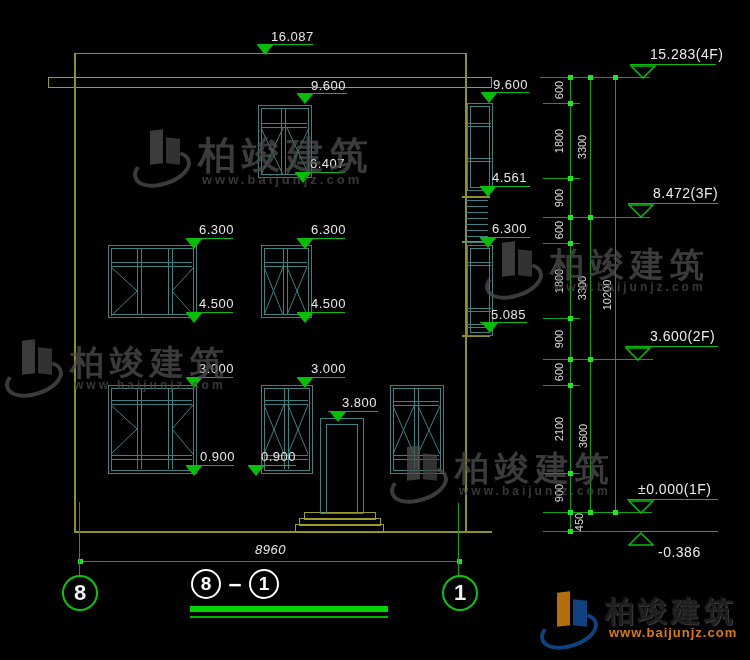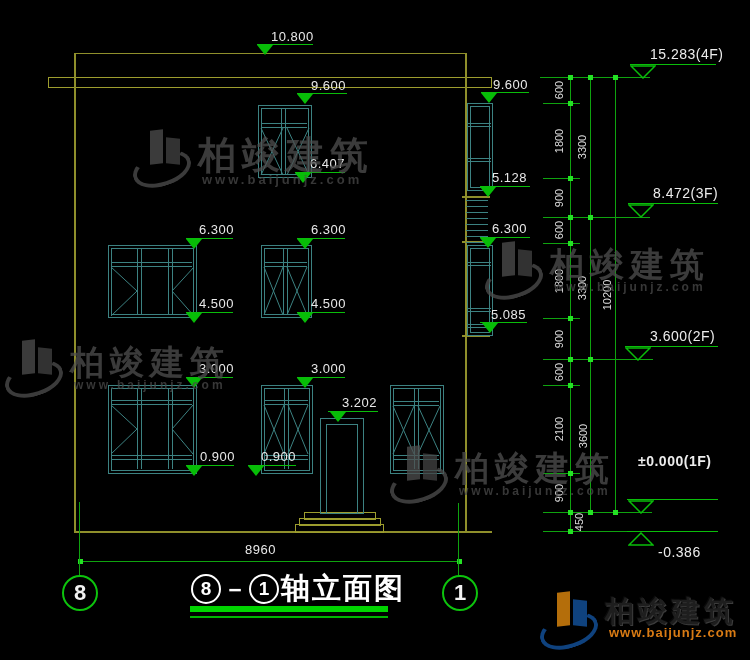--- a/index.html
+++ b/index.html
@@ -195,33 +195,33 @@
       <div class="tick" style="position: absolute; left: 570px; top: 512px;"></div>
       <div class="tick" style="position: absolute; left: 570px; top: 531px;"></div>
       <div class="tick" style="position: absolute; left: 590px; top: 77px;"></div>
       <div class="tick" style="position: absolute; left: 590px; top: 217px;"></div>
       <div class="tick" style="position: absolute; left: 590px; top: 359px;"></div>
       <div class="tick" style="position: absolute; left: 590px; top: 512px;"></div>
       <div class="tick" style="position: absolute; left: 615px; top: 77px;"></div>
       <div class="tick" style="position: absolute; left: 615px; top: 512px;"></div>
       <div style="position: absolute; left: 257px; top: 44px; width: 56px; height: 1px; background: rgb(10, 189, 10);"></div>
       <div class="ftri" style="position: absolute; left: 257px; top: 45px;"></div>
-      <div class="dimtxt" style="position: absolute; left: 271px; top: 30px;">10.800</div>
+      <div class="dimtxt" style="position: absolute; left: 271px; top: 30px;">16.087</div>
       <div style="position: absolute; left: 297px; top: 93px; width: 50px; height: 1px; background: rgb(10, 189, 10);"></div>
       <div class="ftri" style="position: absolute; left: 297px; top: 94px;"></div>
       <div class="dimtxt" style="position: absolute; left: 311px; top: 79px;">9.600</div>
       <div style="position: absolute; left: 295px; top: 172px; width: 50px; height: 1px; background: rgb(10, 189, 10);"></div>
       <div class="ftri" style="position: absolute; left: 295px; top: 173px;"></div>
       <div class="dimtxt" style="position: absolute; left: 310px; top: 157px;">6.407</div>
       <div style="position: absolute; left: 481px; top: 92px; width: 48px; height: 1px; background: rgb(10, 189, 10);"></div>
       <div class="ftri" style="position: absolute; left: 481px; top: 93px;"></div>
       <div class="dimtxt" style="position: absolute; left: 493px; top: 78px;">9.600</div>
       <div style="position: absolute; left: 480px; top: 186px; width: 50px; height: 1px; background: rgb(10, 189, 10);"></div>
       <div class="ftri" style="position: absolute; left: 480px; top: 187px;"></div>
-      <div class="dimtxt" style="position: absolute; left: 492px; top: 171px;">5.128</div>
+      <div class="dimtxt" style="position: absolute; left: 492px; top: 171px;">4.561</div>
       <div style="position: absolute; left: 480px; top: 237px; width: 50px; height: 1px; background: rgb(10, 189, 10);"></div>
       <div class="ftri" style="position: absolute; left: 480px; top: 238px;"></div>
       <div class="dimtxt" style="position: absolute; left: 492px; top: 222px;">6.300</div>
       <div style="position: absolute; left: 480px; top: 322px; width: 47px; height: 1px; background: rgb(10, 189, 10);"></div>
       <div class="ftri" style="position: absolute; left: 482px; top: 323px;"></div>
       <div class="dimtxt" style="position: absolute; left: 491px; top: 308px;">5.085</div>
       <div style="position: absolute; left: 186px; top: 238px; width: 47px; height: 1px; background: rgb(10, 189, 10);"></div>
       <div class="ftri" style="position: absolute; left: 186px; top: 239px;"></div>
       <div class="dimtxt" style="position: absolute; left: 199px; top: 223px;">6.300</div>
       <div style="position: absolute; left: 297px; top: 238px; width: 48px; height: 1px; background: rgb(10, 189, 10);"></div>
@@ -234,21 +234,21 @@
       <div class="ftri" style="position: absolute; left: 297px; top: 313px;"></div>
       <div class="dimtxt" style="position: absolute; left: 311px; top: 297px;">4.500</div>
       <div style="position: absolute; left: 186px; top: 377px; width: 47px; height: 1px; background: rgb(10, 189, 10);"></div>
       <div class="ftri" style="position: absolute; left: 186px; top: 378px;"></div>
       <div class="dimtxt" style="position: absolute; left: 199px; top: 362px;">3.000</div>
       <div style="position: absolute; left: 297px; top: 377px; width: 48px; height: 1px; background: rgb(10, 189, 10);"></div>
       <div class="ftri" style="position: absolute; left: 297px; top: 378px;"></div>
       <div class="dimtxt" style="position: absolute; left: 311px; top: 362px;">3.000</div>
       <div style="position: absolute; left: 328px; top: 411px; width: 50px; height: 1px; background: rgb(10, 189, 10);"></div>
       <div class="ftri" style="position: absolute; left: 330px; top: 412px;"></div>
-      <div class="dimtxt" style="position: absolute; left: 342px; top: 396px;">3.202</div>
+      <div class="dimtxt" style="position: absolute; left: 342px; top: 396px;">3.800</div>
       <div style="position: absolute; left: 186px; top: 465px; width: 48px; height: 1px; background: rgb(10, 189, 10);"></div>
       <div class="ftri" style="position: absolute; left: 186px; top: 466px;"></div>
       <div class="dimtxt" style="position: absolute; left: 200px; top: 450px;">0.900</div>
       <div style="position: absolute; left: 248px; top: 465px; width: 48px; height: 1px; background: rgb(10, 189, 10);"></div>
       <div class="ftri" style="position: absolute; left: 248px; top: 466px;"></div>
       <div class="dimtxt" style="position: absolute; left: 261px; top: 450px;">0.900</div>
       <div style="position: absolute; left: 630px; top: 64px; width: 86px; height: 1px; background: rgb(10, 189, 10);"></div>
       <div style="position: absolute; left: 630px; top: 65px;"><svg width="26" height="14">
           <polygon points="1,1 25,1 13,13" fill="none" stroke="#0abd0a" stroke-width="1.5"></polygon>
         </svg></div>
@@ -260,21 +260,21 @@
       <div class="flrtxt" style="position: absolute; left: 653px; top: 186px;">8.472(3F)</div>
       <div style="position: absolute; left: 625px; top: 346px; width: 93px; height: 1px; background: rgb(10, 189, 10);"></div>
       <div style="position: absolute; left: 625px; top: 347px;"><svg width="26" height="14">
           <polygon points="1,1 25,1 13,13" fill="none" stroke="#0abd0a" stroke-width="1.5"></polygon>
         </svg></div>
       <div class="flrtxt" style="position: absolute; left: 650px; top: 329px; text-align: right;">3.600(2F)</div>
       <div style="position: absolute; left: 627px; top: 499px; width: 91px; height: 1px; background: rgb(10, 189, 10);"></div>
       <div style="position: absolute; left: 628px; top: 500px;"><svg width="26" height="14">
           <polygon points="1,1 25,1 13,13" fill="none" stroke="#0abd0a" stroke-width="1.5"></polygon>
         </svg></div>
-      <div class="flrtxt" style="position: absolute; left: 638px; top: 454px; font-weight: bold;">±0.000(1F)</div>
+      <div class="flrtxt" style="position: absolute; left: 638px; top: 482px;">±0.000(1F)</div>
       <div style="position: absolute; left: 627px; top: 531px; width: 91px; height: 1px; background: rgb(10, 189, 10);"></div>
       <div style="position: absolute; left: 628px; top: 532px;"><svg width="26" height="14">
           <polygon points="13,1 25,13 1,13" fill="none" stroke="#0abd0a" stroke-width="1.5"></polygon>
         </svg></div>
       <div class="flrtxt" style="position: absolute; left: 658px; top: 545px;">-0.386</div>
       <div class="vtxt" style="position: absolute; left: 559px; top: 90px;">600</div>
       <div class="vtxt" style="position: absolute; left: 559px; top: 141px;">1800</div>
       <div class="vtxt" style="position: absolute; left: 559px; top: 198px;">900</div>
       <div class="vtxt" style="position: absolute; left: 559px; top: 230px;">600</div>
       <div class="vtxt" style="position: absolute; left: 559px; top: 281px;">1800</div>
@@ -287,34 +287,33 @@
       <div class="vtxt" style="position: absolute; left: 582px; top: 288px;">3300</div>
       <div class="vtxt" style="position: absolute; left: 583px; top: 436px;">3600</div>
       <div class="vtxt" style="position: absolute; left: 607px; top: 295px;">10200</div>
     </div>
 
   <div class="abs gl" style="left:80px;top:561px;width:379px;height:1px;"></div>
   <div class="tick" style="left:80px;top:561px;"></div>
   <div class="tick" style="left:459px;top:561px;"></div>
   <div class="abs gl" style="left:79px;top:502px;width:1px;height:73px;"></div>
   <div class="abs gl" style="left:458px;top:503px;width:1px;height:73px;"></div>
-  <div class="dimtxt" style="left:245px;top:543px;">8960</div>
+  <div class="dimtxt" style="left:255px;top:543px;font-style:italic;">8960</div>
 
   <div class="bubble" style="left:62px;top:575px;">
     <span>8</span>
   </div>
   <div class="bubble" style="left:442px;top:575px;">
     <span>1</span>
   </div>
 
   <div class="title-row">
     <span class="tcirc">8</span>
     <span class="tdash">－</span>
     <span class="tcirc">1</span>
-    <span class="tname">轴立面图</span>
   </div>
   <div class="u1"></div>
   <div class="u2"></div>
 
   <div id="wms">
       <div class="wm-logo" style="position: absolute; left: 136px; top: 126px; width: 58px; height: 60px;">
         <div class="wm-b1"></div>
         <div class="wm-b2"></div>
         <div class="wm-swoosh"></div>
       </div>

